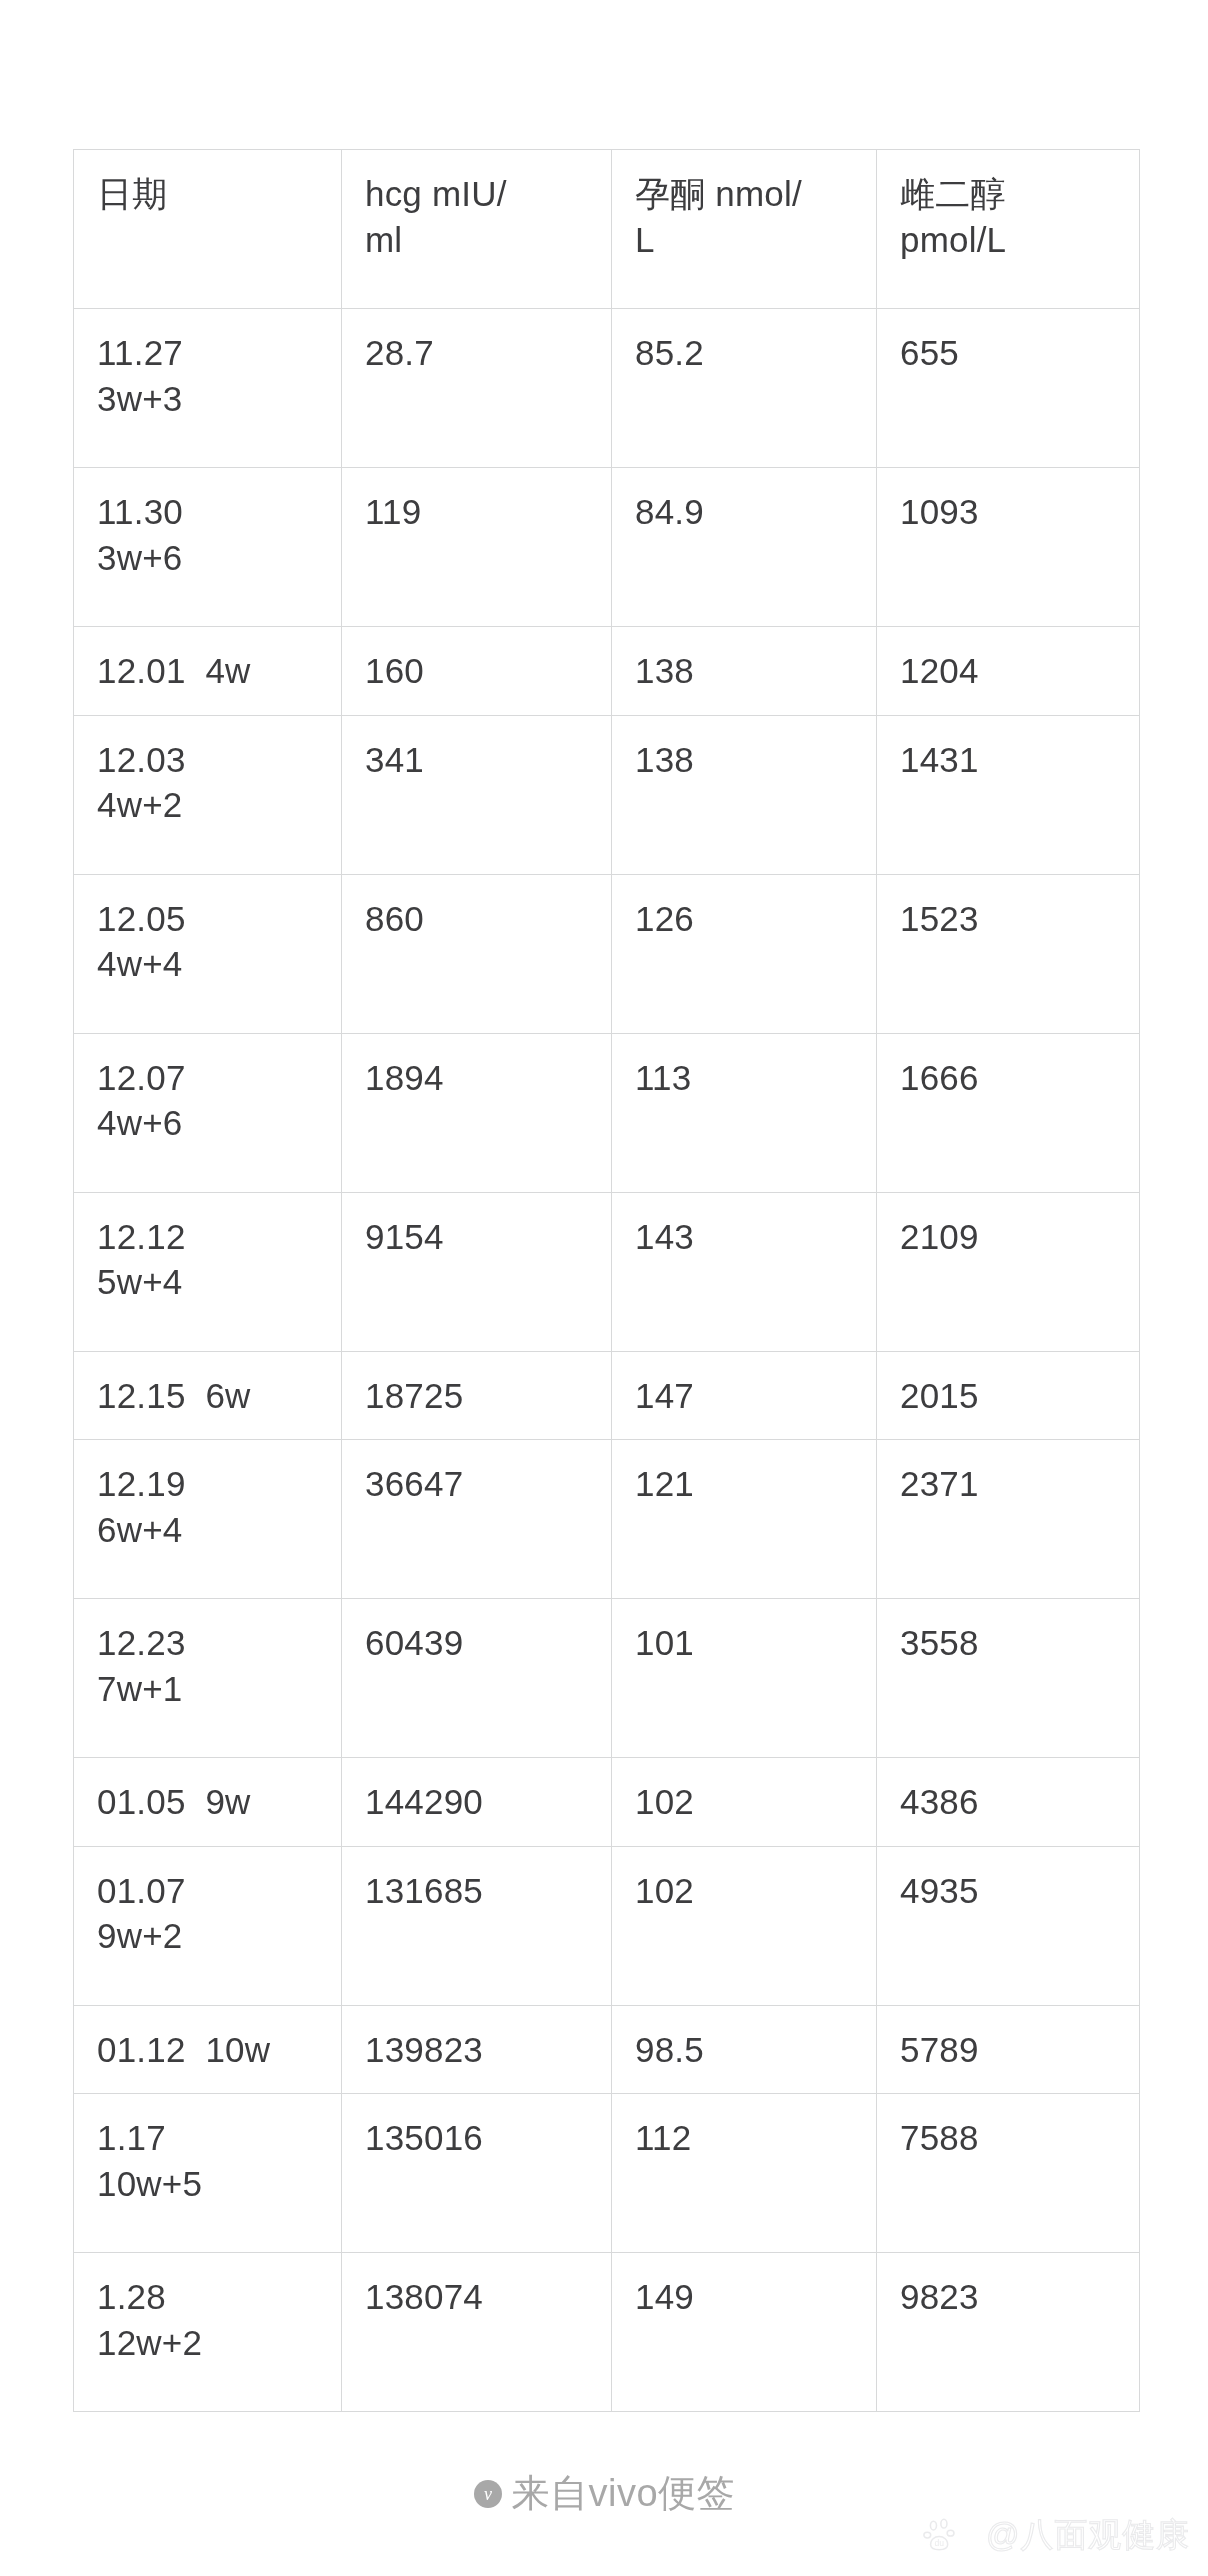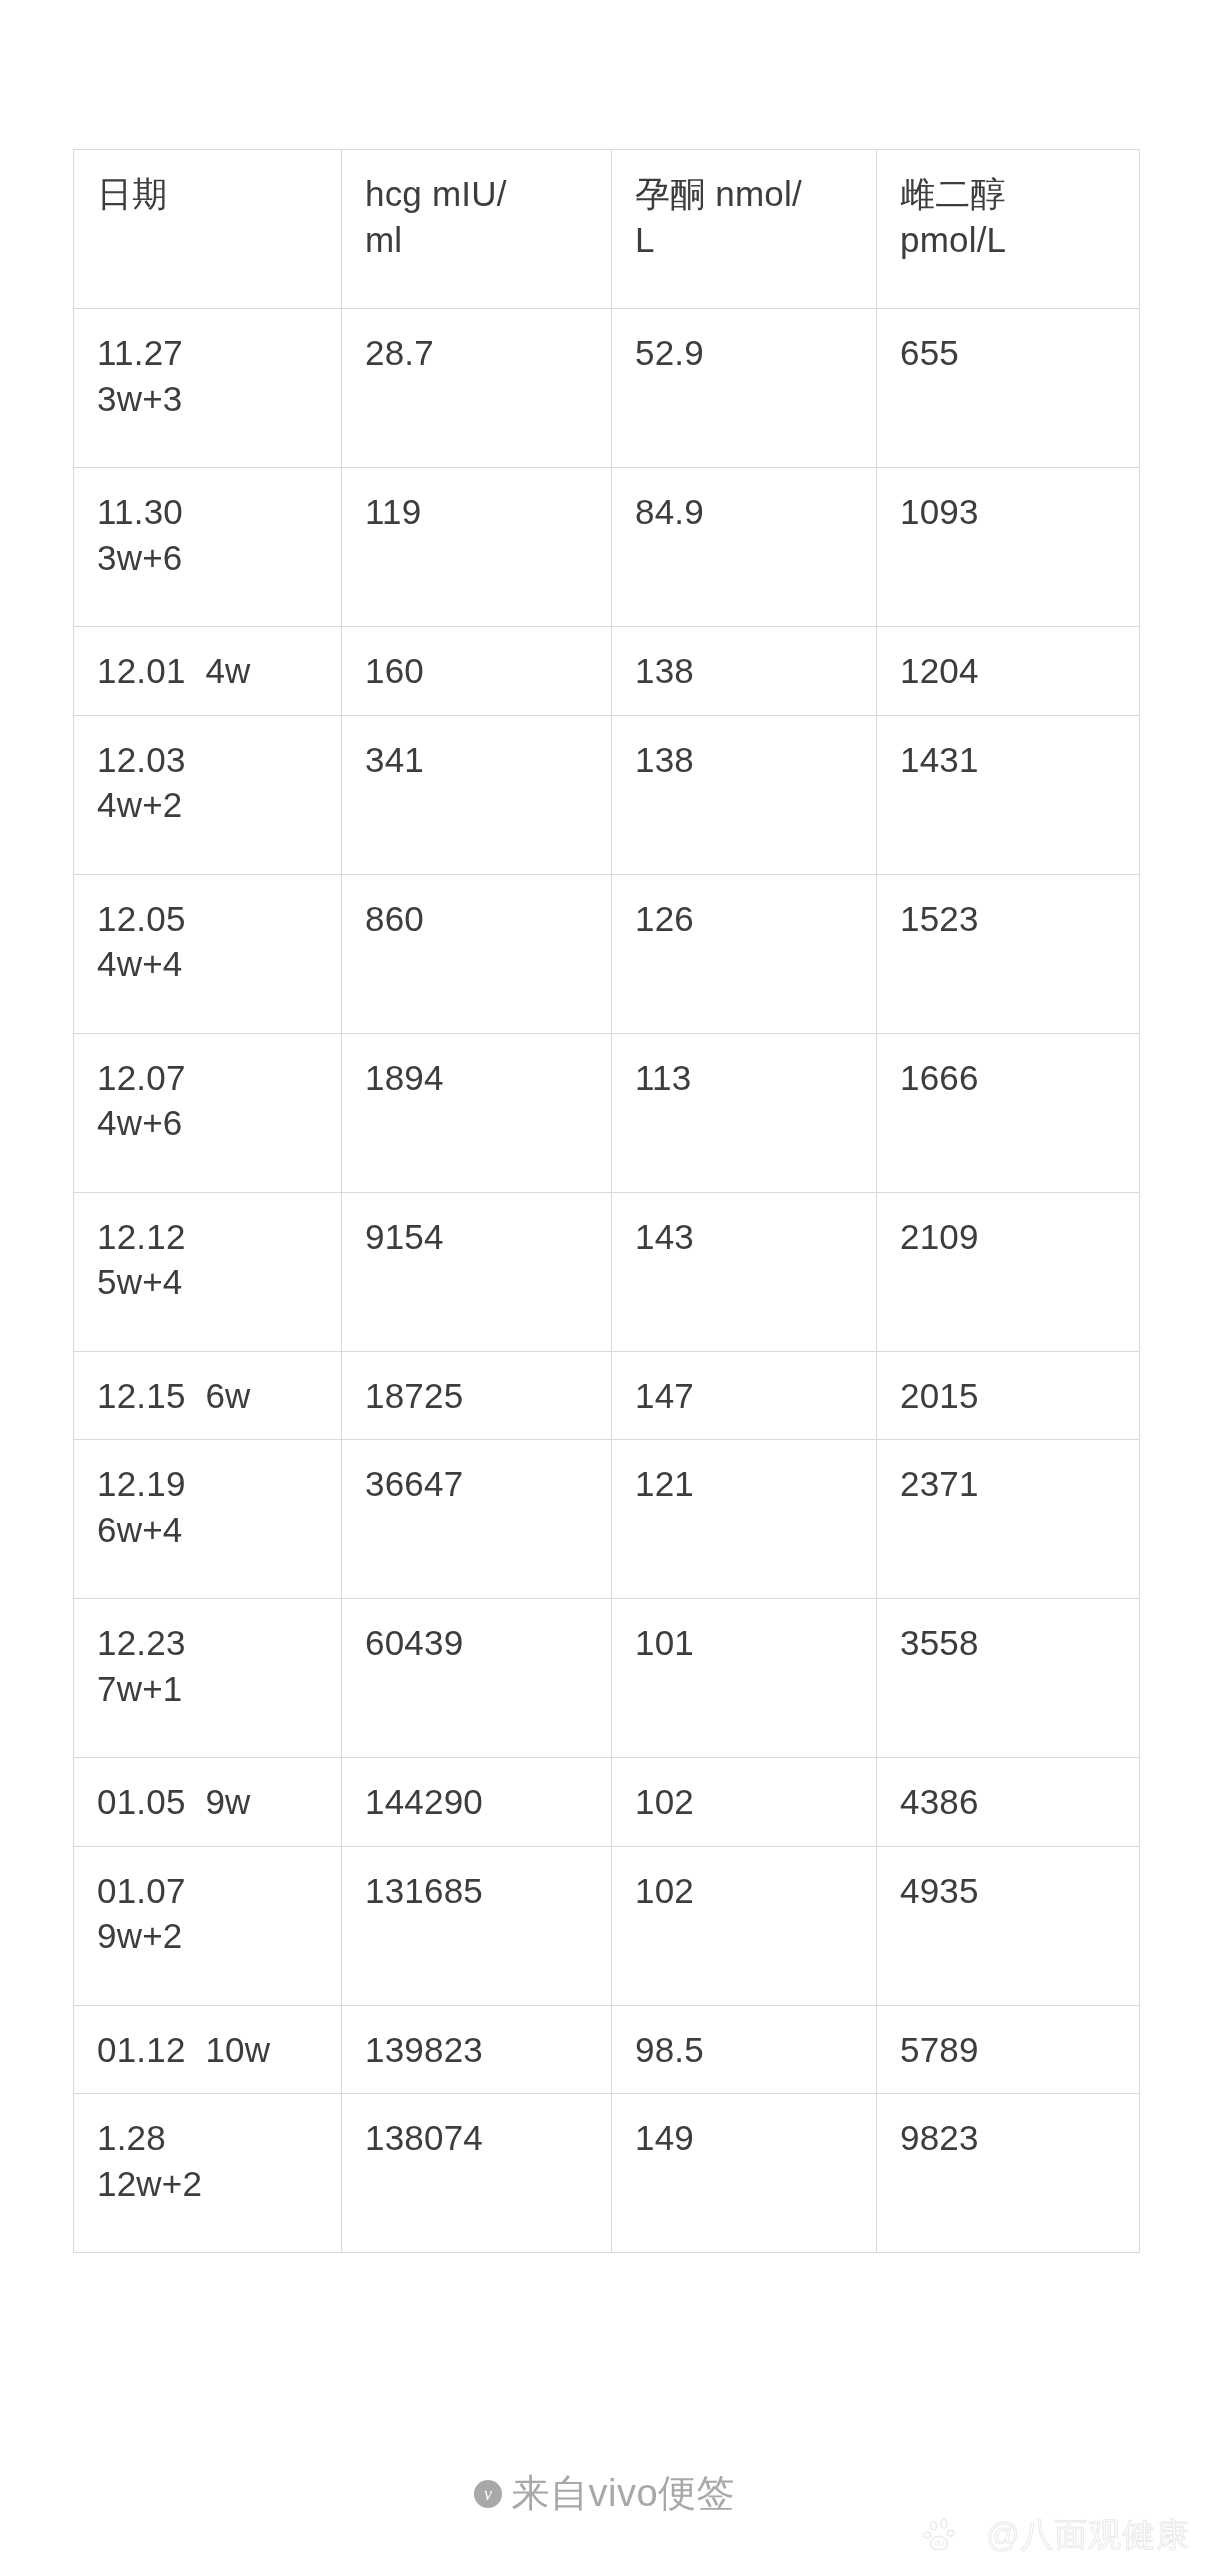--- a/index.html
+++ b/index.html
@@ -146,21 +146,21 @@
 L</th>
           <th>雌二醇
 pmol/L</th>
         </tr>
       </thead>
       <tbody id="table-body">
           <tr class="row-2line">
             <td>11.27
 3w+3</td>
             <td>28.7</td>
-            <td>52.9</td>
+            <td>85.2</td>
             <td>655</td>
           </tr>
           <tr class="row-2line">
             <td>11.30
 3w+6</td>
             <td>119</td>
             <td>84.9</td>
             <td>1093</td>
           </tr>
           <tr class="row-1line">
@@ -228,20 +228,27 @@
 9w+2</td>
             <td>131685</td>
             <td>102</td>
             <td>4935</td>
           </tr>
           <tr class="row-1line">
             <td>01.12  10w</td>
             <td>139823</td>
             <td>98.5</td>
             <td>5789</td>
+          </tr>
+          <tr class="row-2line">
+            <td>1.17
+10w+5</td>
+            <td>135016</td>
+            <td>112</td>
+            <td>7588</td>
           </tr>
           <tr class="row-2line">
             <td>1.28
 12w+2</td>
             <td>138074</td>
             <td>149</td>
             <td>9823</td>
           </tr>
         </tbody>
     </table>

